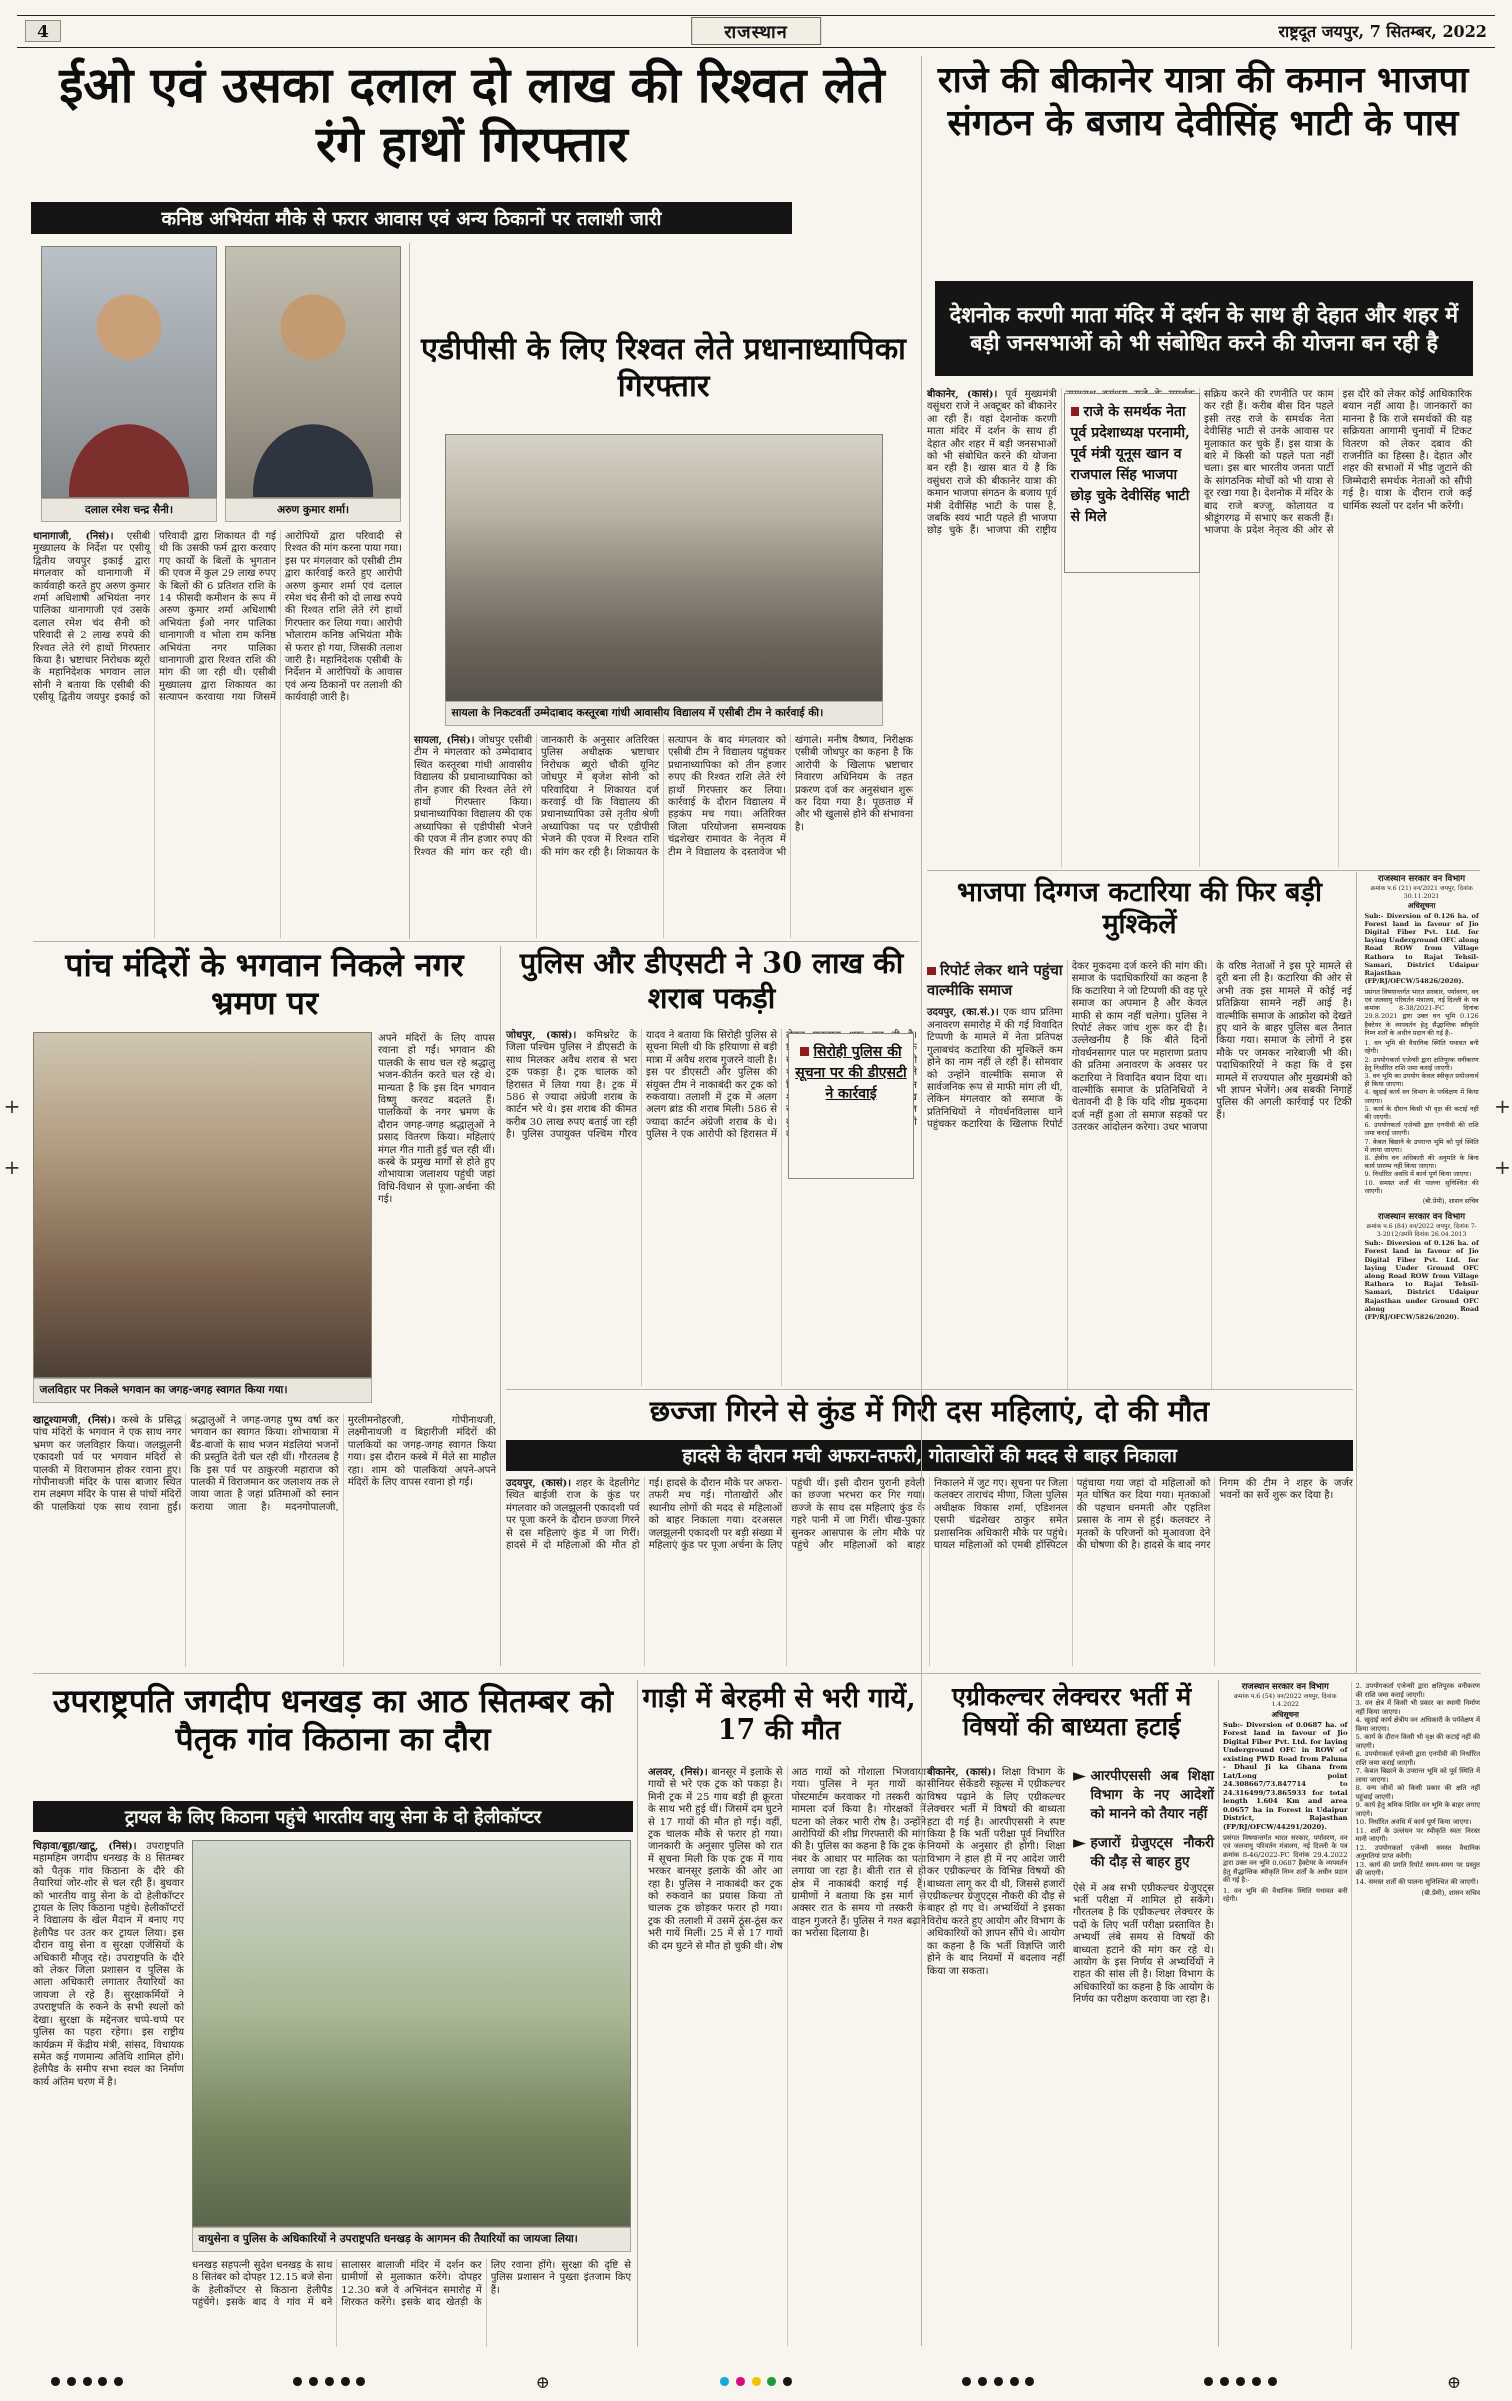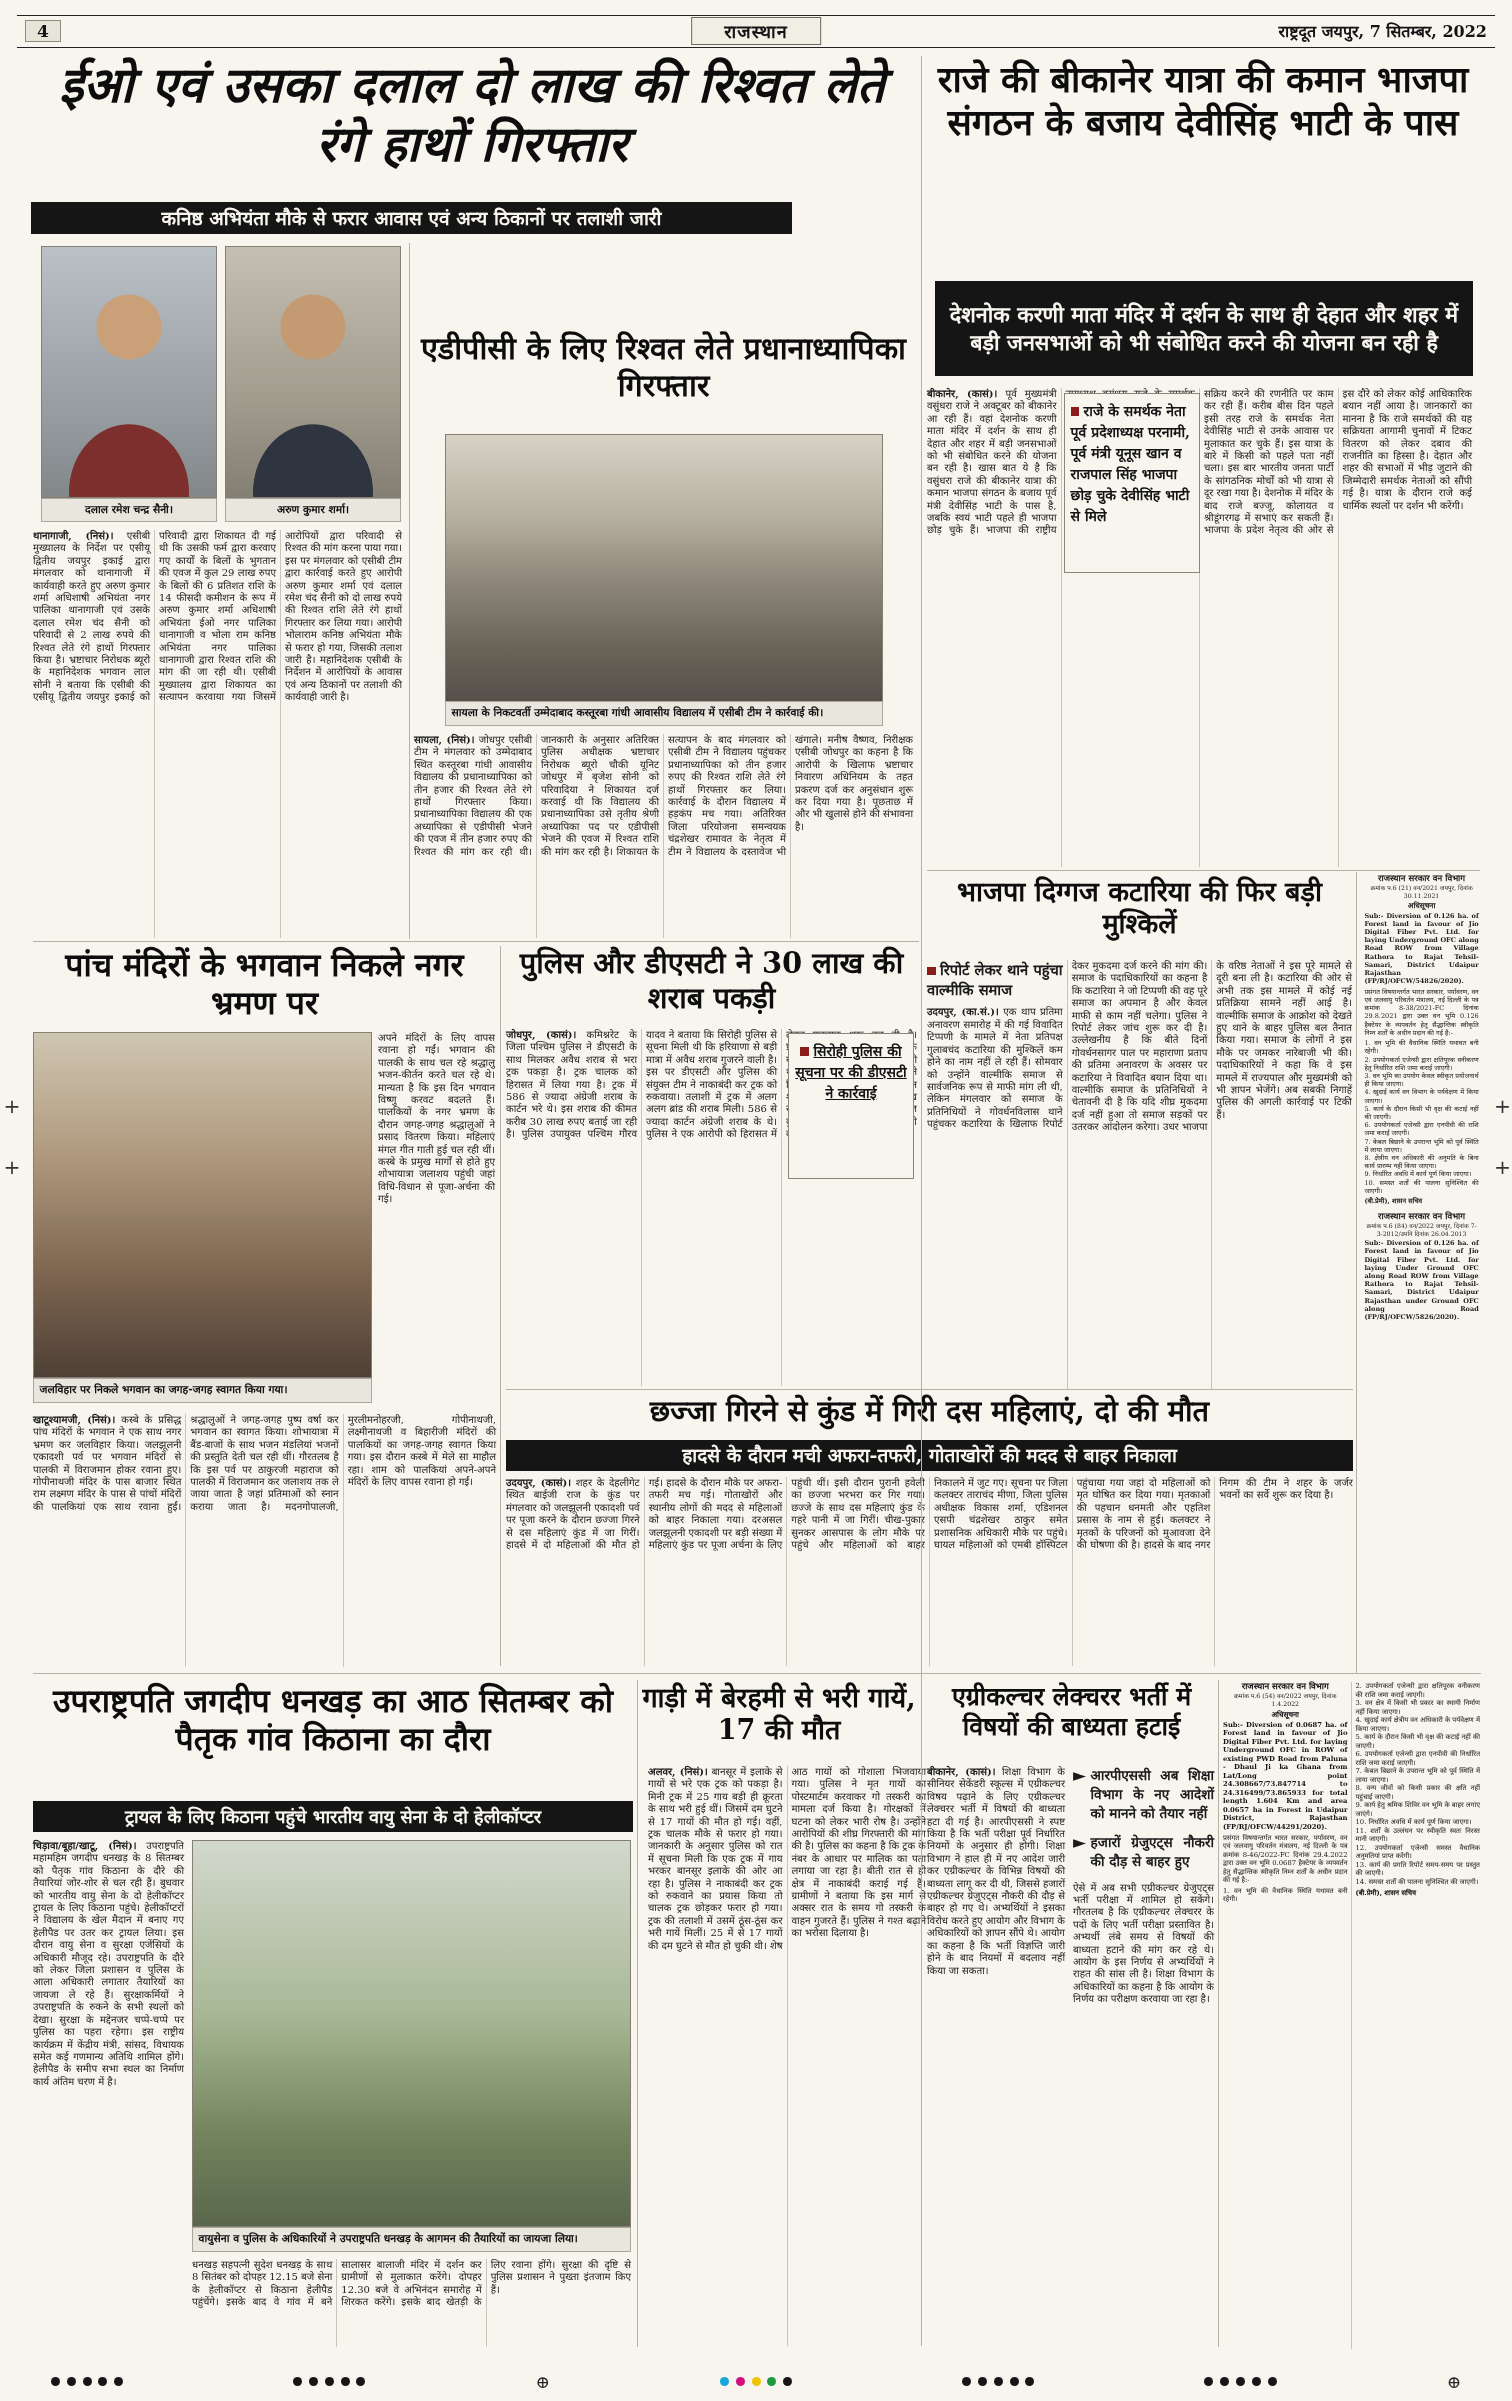--- a/index.html
+++ b/index.html
@@ -49,42 +49,42 @@
   .finger-item{font-weight:bold;font-size:13.6px;line-height:1.4;margin-bottom:10.2px;display:flex;gap:4.5px;}
   .finger{font-size:17px;line-height:1.1;}
   
   .rail{font-size:6.5px;line-height:8.2px;text-align:justify;color:#222;padding:2.3px 2.3px 0 3.4px;}
   .n-dept{font-weight:bold;text-align:center;font-size:8.5px;margin-bottom:1.1px;}
   .n-ref{text-align:center;font-size:6.2px;margin-bottom:1.1px;}
   .n-not{text-align:center;font-weight:bold;font-size:7.3px;margin:1.7px 0;}
   .n-sub{font-weight:bold;margin-bottom:2.3px;}
   .n-body{margin-bottom:2.3px;}
   .n-conds{white-space:pre-line;margin-bottom:2.3px;}
-  .n-sign{text-align:left;font-weight:bold;margin:2.3px 0 6.8px;}
+  .n-sign{text-align:right;font-weight:normal;margin:2.3px 0 6.8px;}
   .notices-bottom{column-count:2;column-gap:8px;column-rule:0.6px solid #c9c5b8;
                   font-size:6.8px;line-height:8.5px;text-align:justify;padding-top:2.3px;}
   
   .footer{display:flex;align-items:center;justify-content:space-between;padding:0 34px;}
   .dots{display:flex;gap:6.8px;}
   .dot{width:9px;height:9px;border-radius:50%;display:inline-block;}
   .reg{font-size:17px;color:#222;}
   .cross{font-size:20.3px;color:#333;font-family:"DejaVu Sans","Liberation Sans",sans-serif;}
 </style>
 </head>
 <body>
 
 <div class="page">
 
   <div class="abs header" style="left:17px;top:14.7px;width:1478px;height:33px;">
     <div class="pagenum">4</div>
     <div class="section-label">राजस्थान</div>
     <div class="edition">राष्ट्रदूत जयपुर, 7 सितम्बर, 2022</div>
   </div>
 
-  <div class="abs headline" style="left:31px;top:56px;width:882px;font-size:49px;font-style:italic;">ईओ एवं उसका दलाल दो लाख की रिश्वत लेते रंगे हाथों गिरफ्तार</div>
+  <div class="abs headline" style="left:31px;top:56px;width:882px;font-size:49px;">ईओ एवं उसका दलाल दो लाख की रिश्वत लेते रंगे हाथों गिरफ्तार</div>
   <div class="abs bar" style="left:31px;top:202px;width:761px;height:32px;font-size:19px;">कनिष्ठ अभियंता मौके से फरार आवास एवं अन्य ठिकानों पर तलाशी जारी</div>
 
   <div class="abs photo ph-mug1" style="left:41px;top:246px;width:176px;height:252px;"></div>
   <div class="abs caption" style="left:41px;top:498px;width:176px;height:24px;justify-content:center;">दलाल रमेश चन्द्र सैनी।</div>
 
   <div class="abs photo ph-mug2" style="left:225px;top:246px;width:176px;height:252px;"></div>
   <div class="abs caption" style="left:225px;top:498px;width:176px;height:24px;justify-content:center;">अरुण कुमार शर्मा।</div>
 
   <div class="abs body-text" style="left:33px;top:530px;width:369px;height:408px;column-count:3;">
     <span class="dl">थानागाजी, (निसं)।</span>

